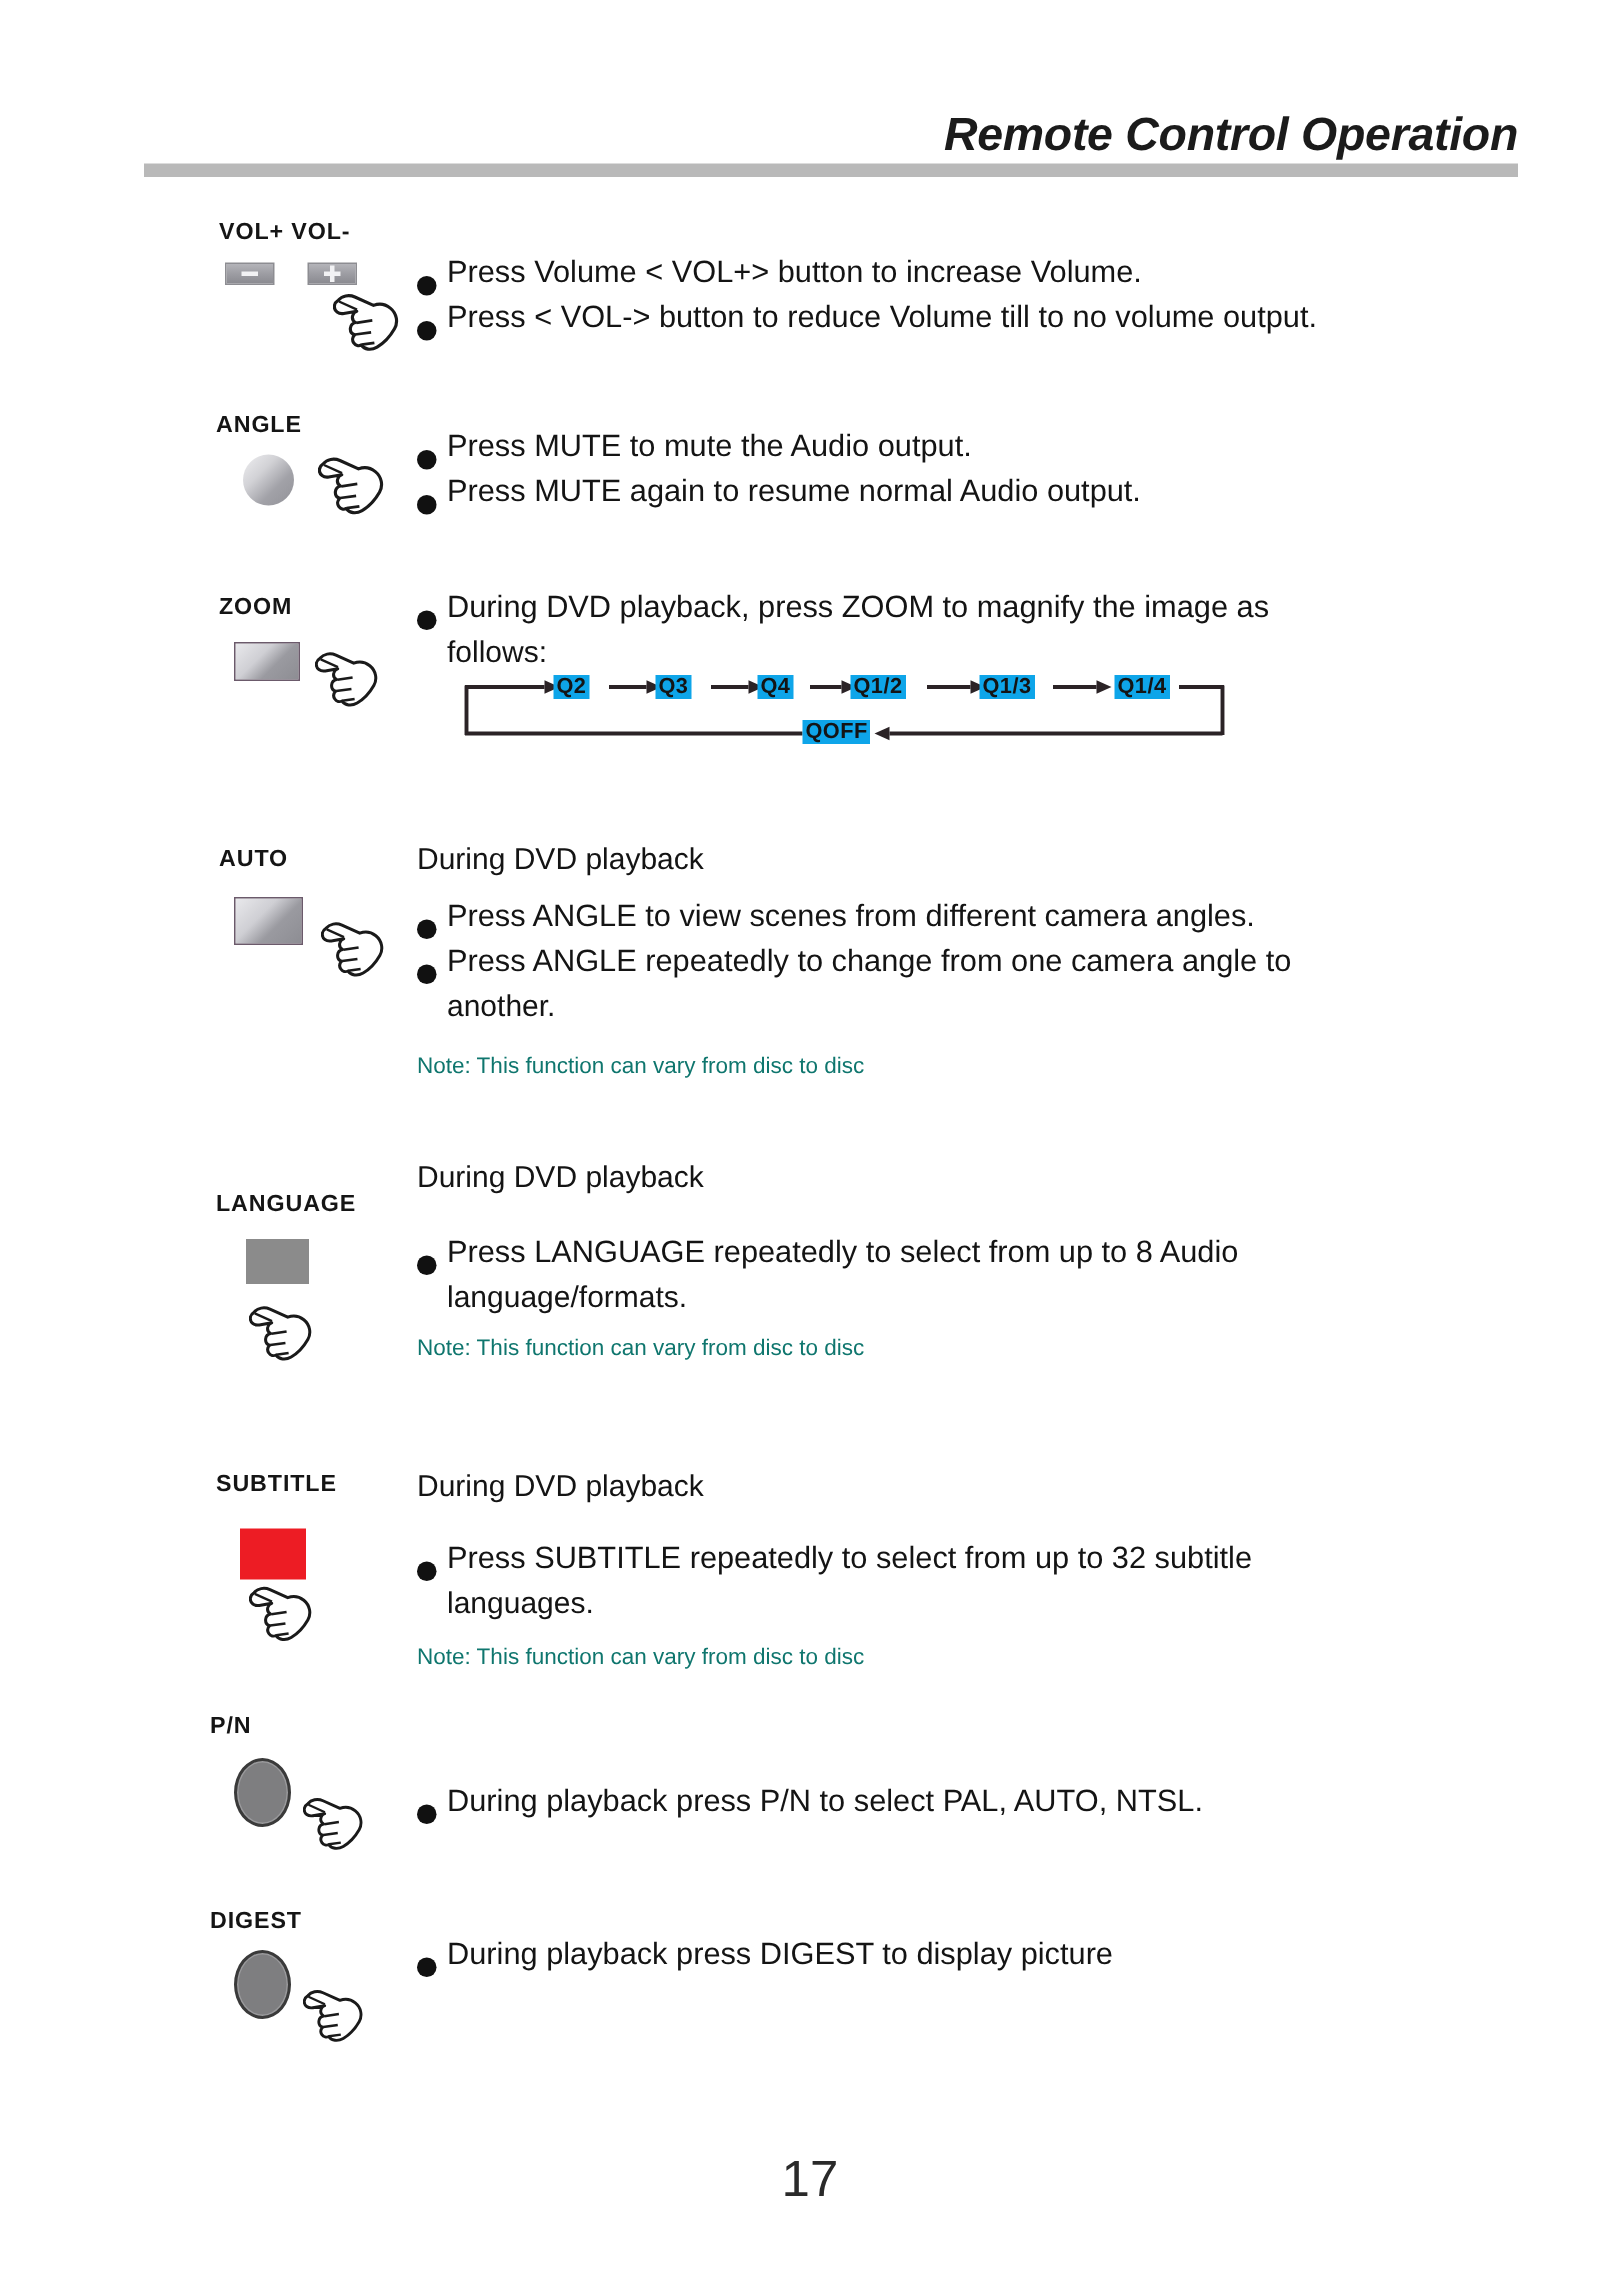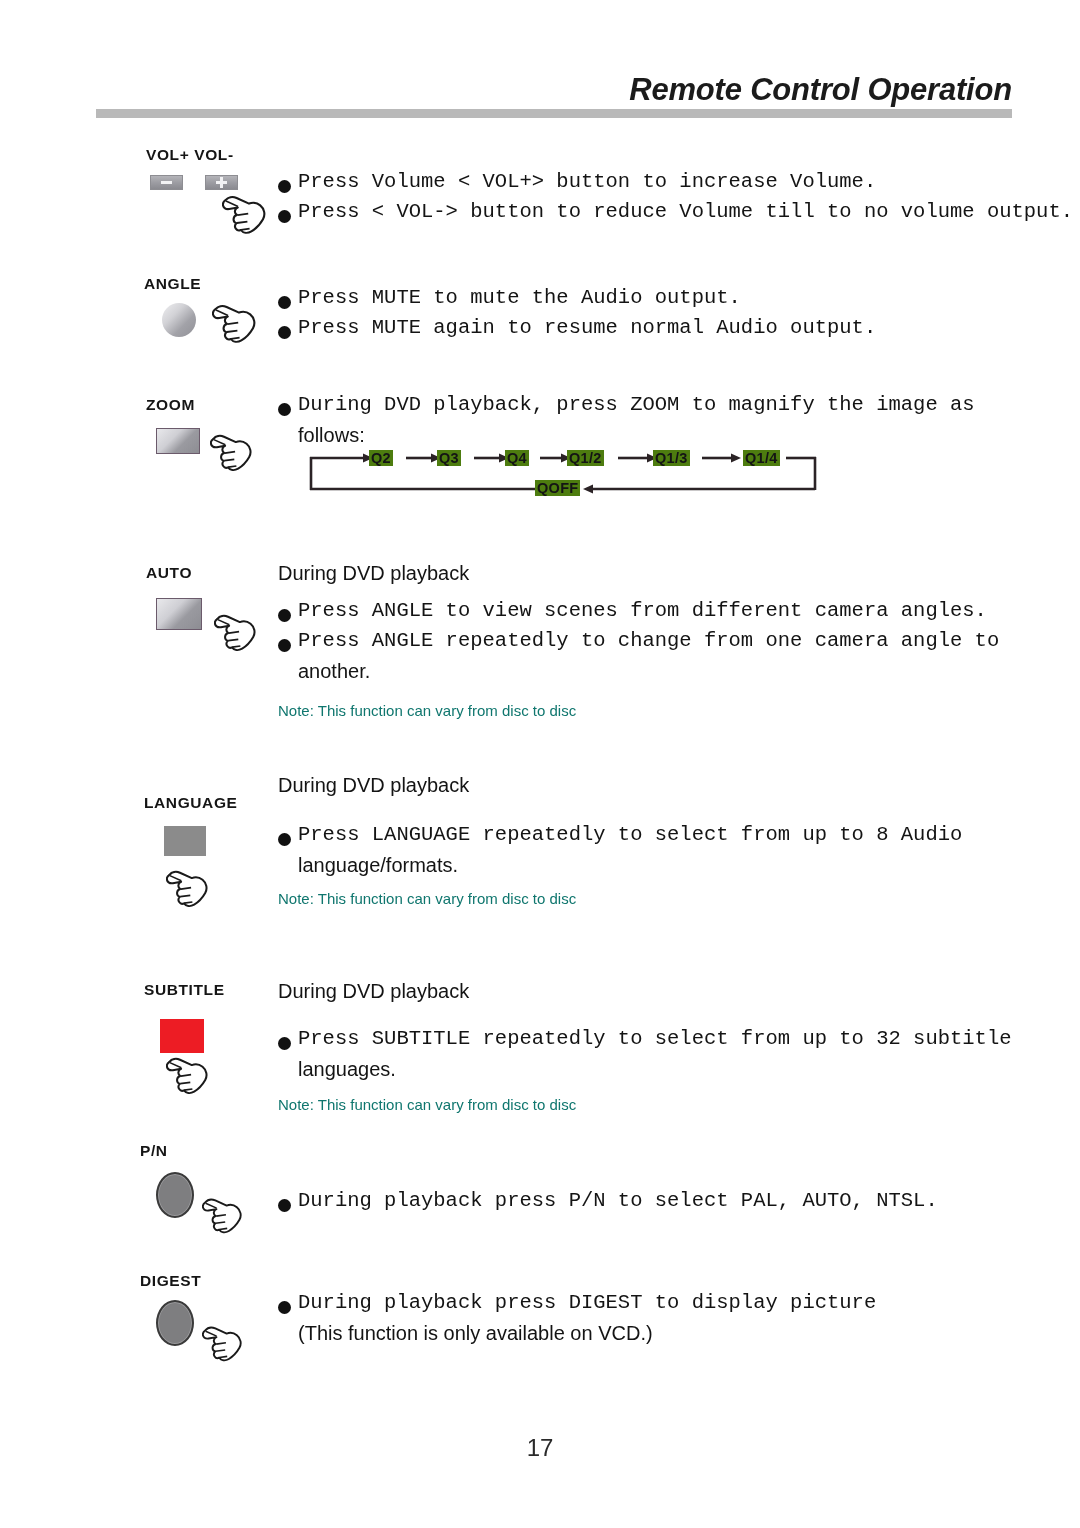--- a/index.html
+++ b/index.html
@@ -115,23 +115,22 @@
 
   
   .body-text {
     font-size: 20.5px;
     line-height: 30px;
     color: #141414;
     white-space: nowrap;
   }
   .bullet-row {
     display: flex;
-    align-items: center;
+    align-items: flex-end;
     gap: 7px;
-    font-family: Liberation Mono, monospace;
   }
   .bullet-dot {
     flex: 0 0 auto;
     width: 13px;
     height: 13px;
     border-radius: 50%;
     background: #111;
     margin-top: 9px;
   }
   .plain-line {
@@ -152,33 +151,33 @@
     width: 520px;
     height: 52px;
   }
   .flow svg { display: block; }
   .flow-label {
     position: absolute;
     font-size: 14.5px;
     font-weight: bold;
     letter-spacing: 0.3px;
     color: #141414;
-    background: #4d7c0f;
+    background: #0ea5e9;
     padding: 0 2px;
     white-space: nowrap;
   }
 
   
   .page-number {
     position: absolute;
     left: 0;
     top: 1434px;
     width: 1080px;
     text-align: center;
-    font-size: 24px;
+    font-size: 34px;
     color: #2a2a2a;
   }
 </style>
 </head>
 <body>
 
 <div class="page">
 
   <div class="header">
     <div class="header-title">Remote Control Operation</div>
@@ -429,18 +428,17 @@
         </svg>
       </div>
     </div>
   </div>
 
   <div class="section" style="left:278px; top:1288px; width:740px;">
     <div class="bullet-row">
       <span class="bullet-dot"></span>
       <span class="body-text">During playback press DIGEST to display picture</span>
     </div>
-    <div class="plain-line cont-indent">(This function is only available on VCD.)</div>
   </div>
 
   <div class="page-number">17</div>
 
 </div>
 
 </body></html>

